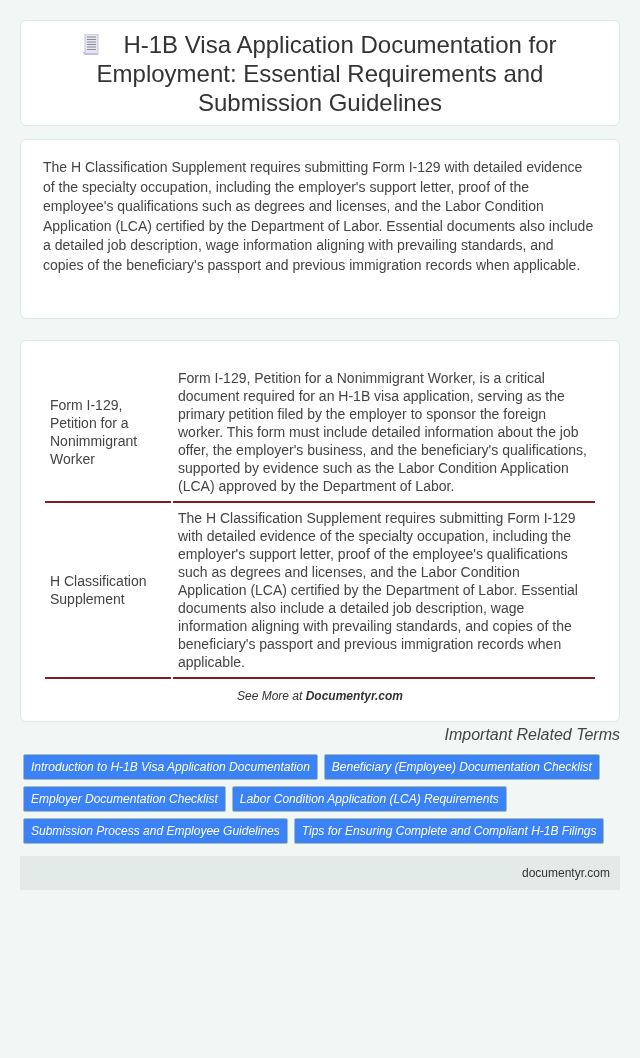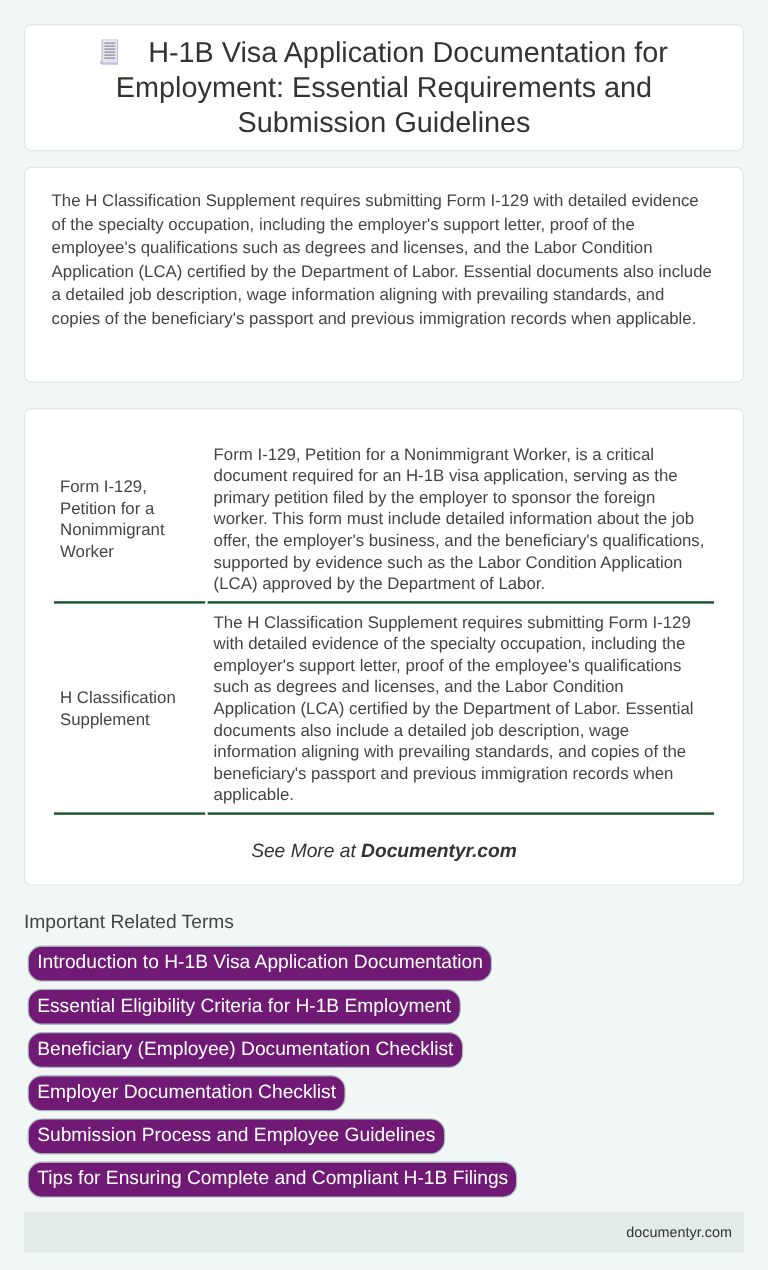--- a/index.html
+++ b/index.html
@@ -19,30 +19,30 @@
   }
   .title-card { height: 106px; display: flex; align-items: center; justify-content: center; text-align: center; padding: 0 40px; }
   .title-card h1 {
     margin: 0; font-size: 24px; font-weight: normal; line-height: 29px; color: #333;
   }
   .doc-icon { display: inline-block; width: 16px; height: 22px; vertical-align: -3px; margin-right: 24px; }
   .summary-card { margin-top: 13px; padding: 18px 22px 20px 22px; height: 180px; }
   .summary-card p { margin: 0; font-size: 14px; line-height: 19.5px; color: #444; }
   .table-card { margin-top: 21px; padding: 22px 22px 18px 22px; }
   table { border-collapse: separate; border-spacing: 2px 0; width: 100%; font-size: 14px; color: #444; }
-  td { vertical-align: middle; line-height: 18px; padding: 6px 5px; border-bottom: 2px solid #14532d; }
+  td { vertical-align: middle; line-height: 18px; padding: 6px 5px; border-bottom: 2px solid #7f1d1d; }
   td.term { width: 116px; }
-  .see-more { text-align: center; font-style: italic; font-size: 16px; color: #333; margin-top: 22px; }
+  .see-more { text-align: center; font-style: italic; font-size: 12px; color: #333; margin-top: 10px; }
   .see-more b { font-weight: bold; }
-  .related { text-align: left; margin-top: 22px; }
+  .related { text-align: right; margin-top: 4px; font-style: italic; }
   .related h2 { margin: 0 0 10px 0; font-size: 16px; font-weight: normal; color: #444; }
   .tags { display: flex; flex-wrap: wrap; gap: 6px 6px; padding: 0 3px; }
   .tag {
-    background: #701a75; color: #fff; font-size: 16px; padding: 5px 7px;
-    border-radius: 12px; border: 1px solid #a9babc; white-space: nowrap;
+    background: #3b82f6; color: #fff; font-size: 12px; padding: 5px 7px;
+    border-radius: 2px; border: 1px solid #a9babc; white-space: nowrap;
   }
   .footer {
     margin-top: 12px; background: #e2ebe8; height: 34px; display: flex; align-items: center;
     justify-content: flex-end; padding-right: 10px; font-size: 12px; color: #333; box-sizing: border-box;
   }
 </style>
 </head>
 <body>
 
 <div class="wrap">
@@ -82,23 +82,23 @@
       </table>
     <div class="see-more">
       <span>See More at </span><b>Documentyr.com</b>
     </div>
   </div>
 
   <div class="related">
     <h2>Important Related Terms</h2>
     <div class="tags">
       <span class="tag">Introduction to H-1B Visa Application Documentation</span>
-      <span class="tag">Essential Eligibility Criteria for H-1B Employment</span>
       <span class="tag">Beneficiary (Employee) Documentation Checklist</span>
       <span class="tag">Employer Documentation Checklist</span>
+      <span class="tag">Labor Condition Application (LCA) Requirements</span>
       <span class="tag">Submission Process and Employee Guidelines</span>
       <span class="tag">Tips for Ensuring Complete and Compliant H-1B Filings</span>
     </div>
   </div>
 
   <div class="footer">
     <span>documentyr.com</span>
   </div>
 </div>
 

